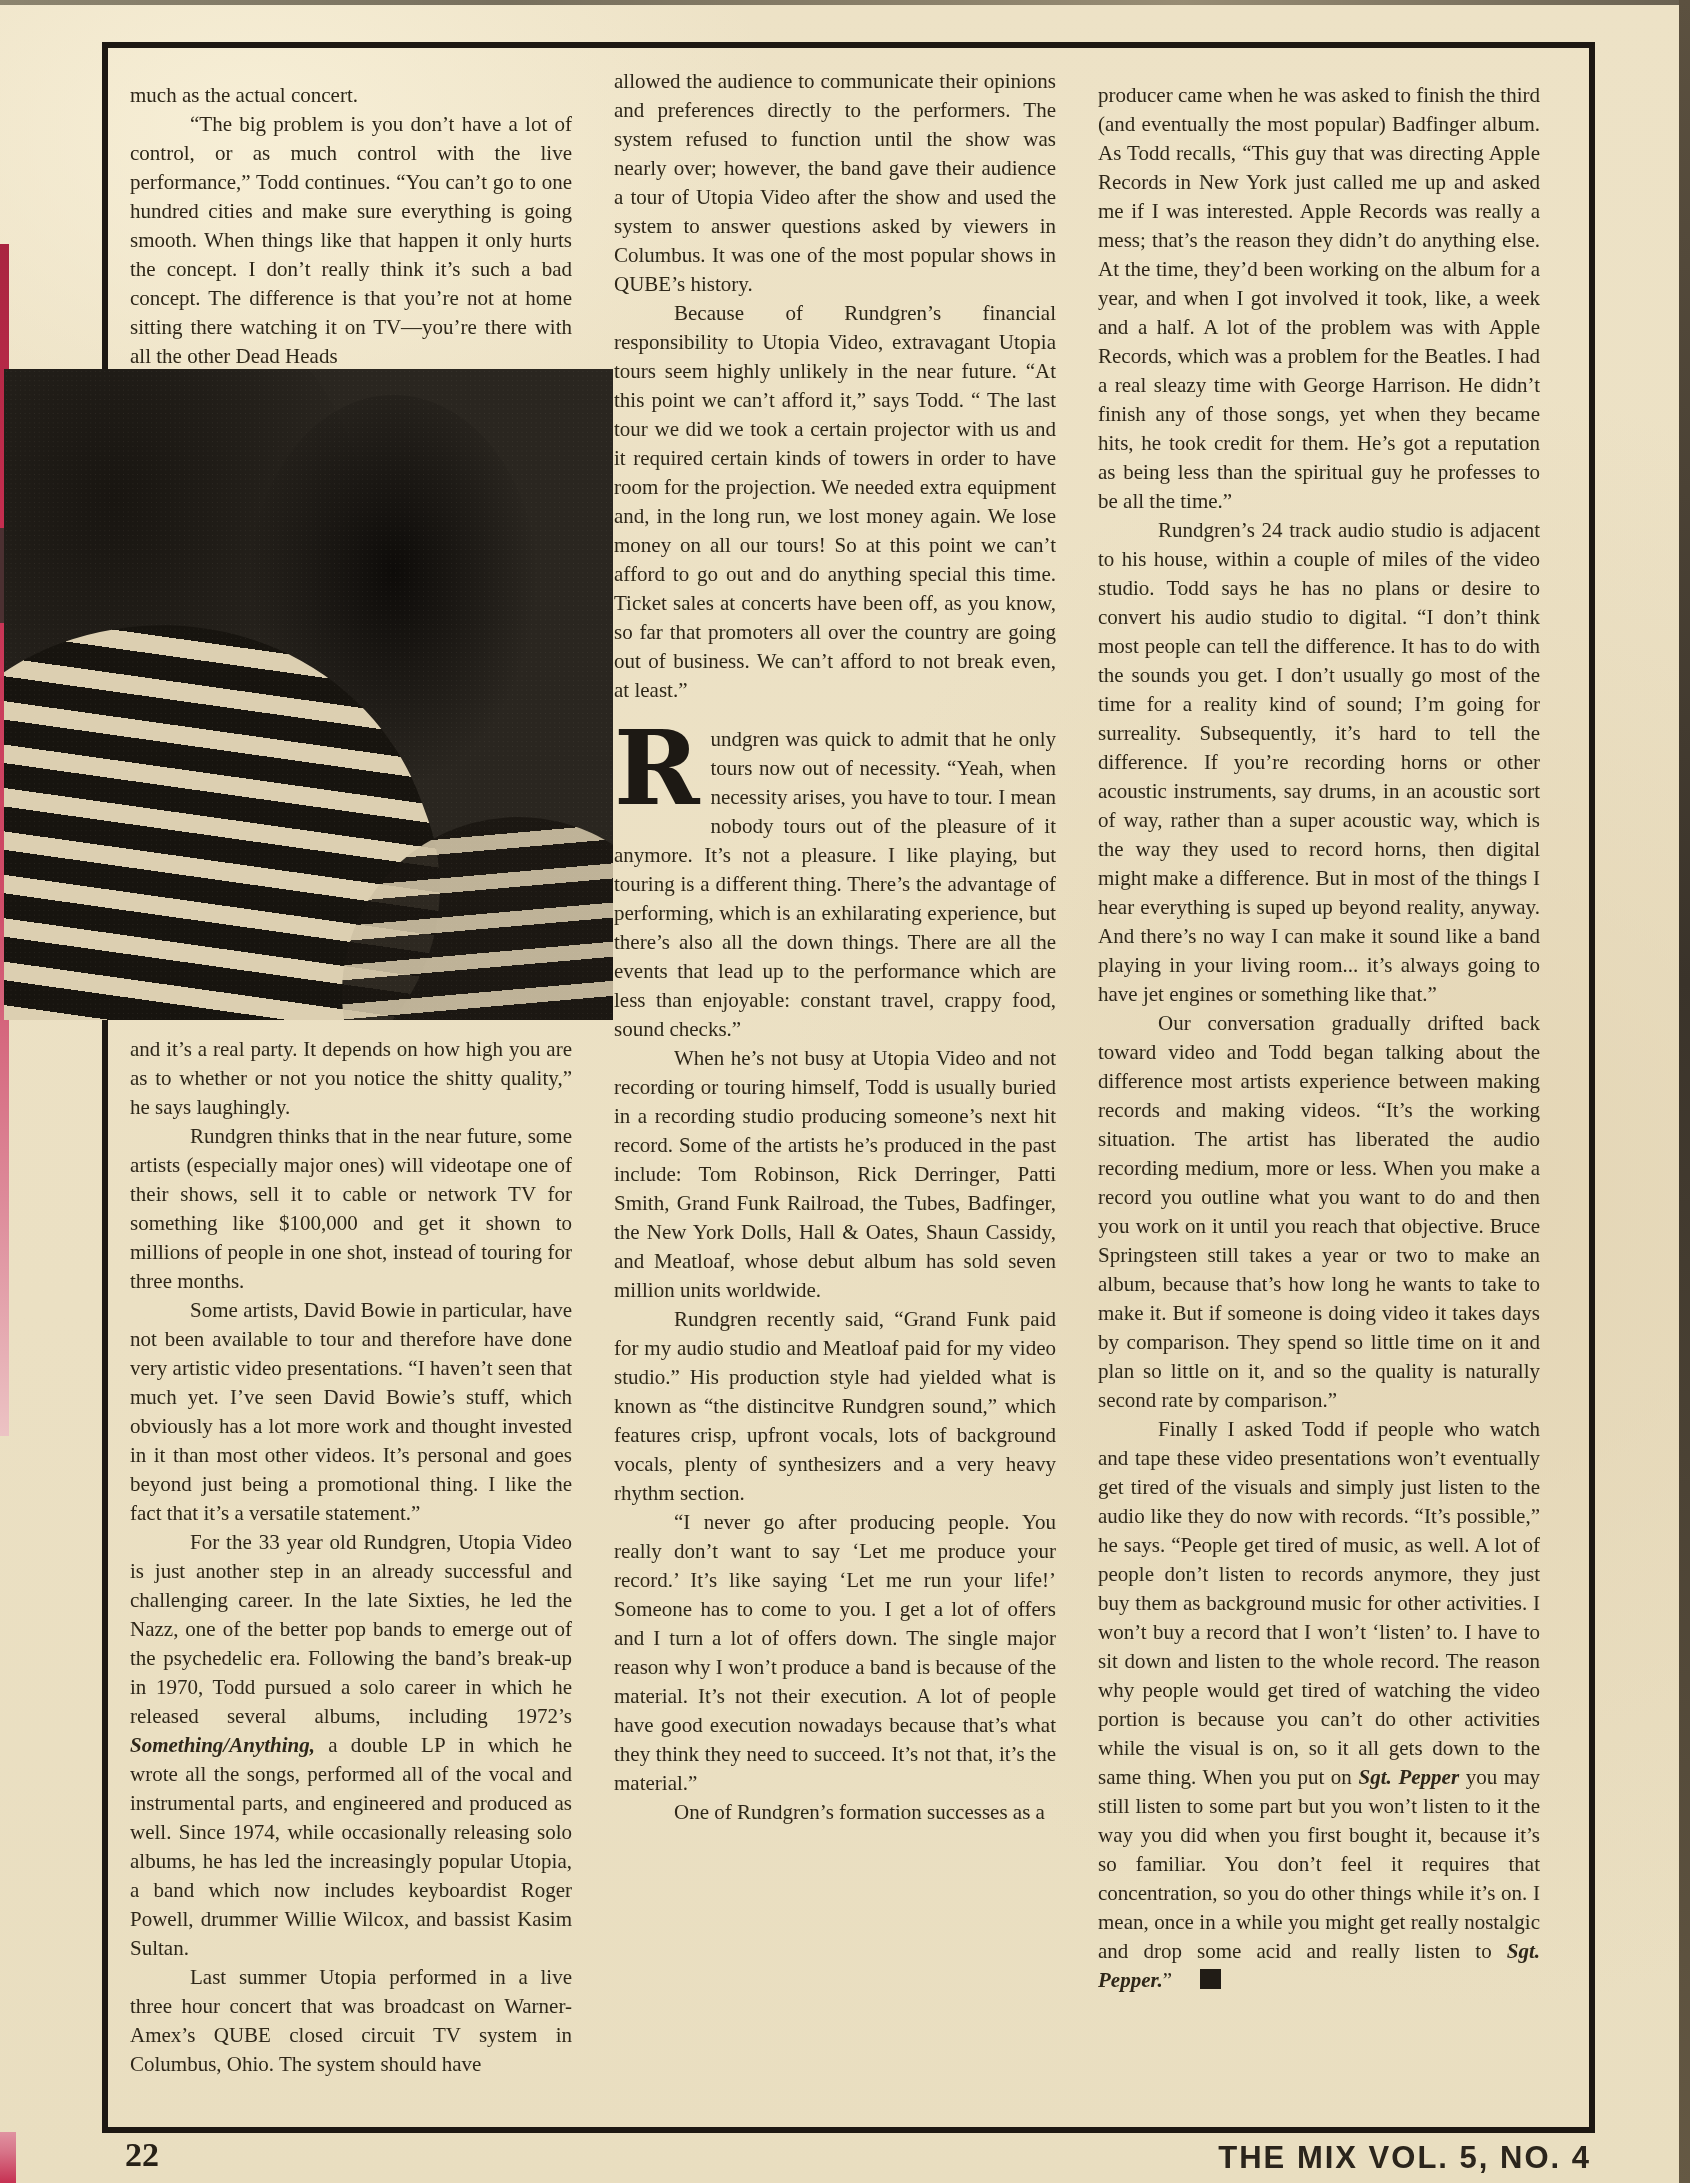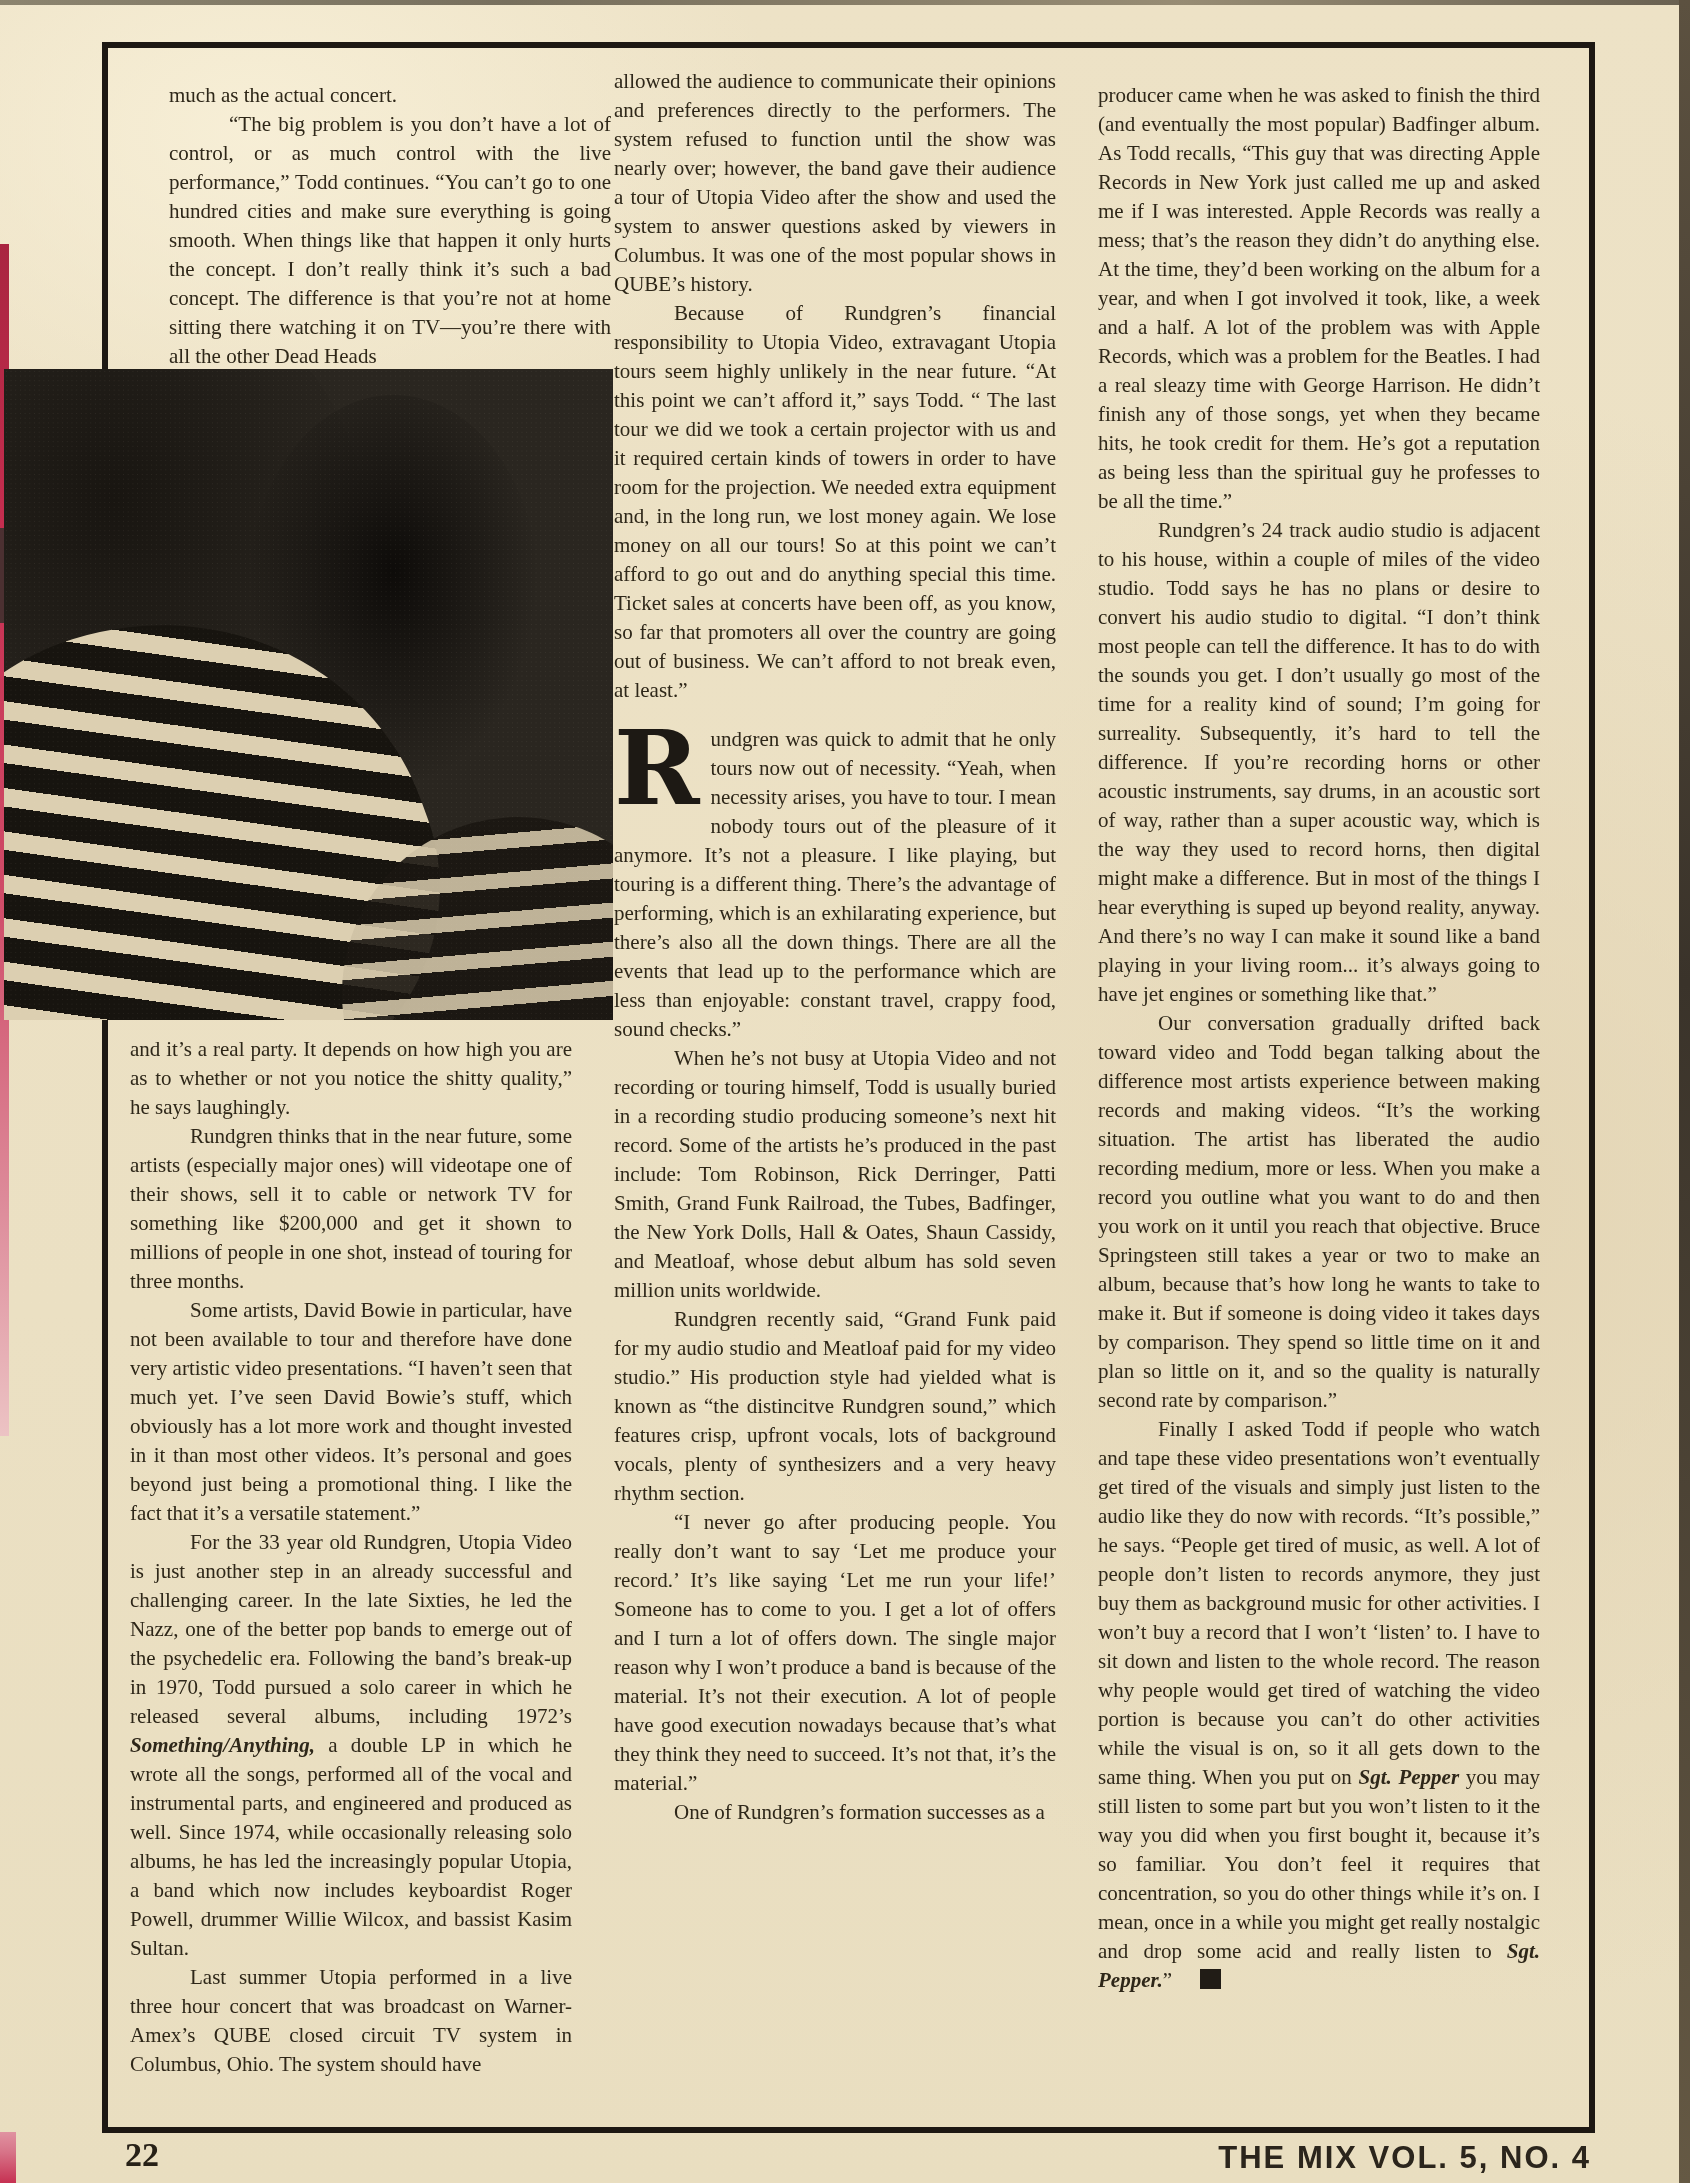--- a/index.html
+++ b/index.html
@@ -19,21 +19,21 @@
     background:linear-gradient(180deg,#a92540 0%,#c62e50 25%,#cf4c68 55%,#dd8a99 80%,#ecc3c4 100%);}
   .edge-left-smudge{position:absolute;left:0;top:528px;width:6.8px;height:95px;background:#35302c;opacity:.85;}
   .corner-red{position:absolute;left:0;top:2132px;width:16.3px;height:51px;
     background:linear-gradient(180deg,#e093a1 0%,#d77388 40%,#c63152 100%);}
   
   .frame{position:absolute;left:102px;top:42px;width:1493px;height:2091px;
     box-sizing:border-box;border:6.1px solid #1d1813;}
   
   .col{position:absolute;width:442px;font-size:21px;line-height:29px;color:#2e2719;
     text-rendering:optimizeLegibility;}
-  .col1a{left:130px;top:81px;height:306px;overflow:hidden;margin-left:39px;}
+  .col1a{left:130px;top:81px;height:306px;overflow:hidden;}
   .col1b{left:130px;top:1035px;height:1065px;overflow:hidden;}
   .col2 {left:614px;top:67px;height:2040px;overflow:hidden;}
   .col3 {left:1098px;top:81px;height:2040px;overflow:hidden;}
   .para{margin:0;text-align:justify;}
   .indent{text-indent:60px;}
   .dropcap-para{margin-top:20.3px;}
   .dropcap{float:left;font-family:"DejaVu Serif", serif;font-weight:bold;
     font-size:103px;line-height:74px;height:83px;margin:5.4px 10.8px 0 0;color:#1d1914;}
   .bi{font-weight:bold;font-style:italic;}
   .endmark{display:inline-block;width:20.3px;height:20.3px;background:#211c16;
@@ -78,21 +78,21 @@
   <div class="corner-red"></div>
 
   <div class="frame"></div>
 
   <div class="col col1a">
       <p class="para">much as the actual concert.</p>
       <p class="para indent">“The big problem is you don’t have a lot of control, or as much control with the live performance,” Todd continues. “You can’t go to one hundred cities and make sure everything is going smooth. When things like that happen it only hurts the concept. I don’t really think it’s such a bad concept. The difference is that you’re not at home sitting there watching it on TV—you’re there with all the other Dead Heads</p>
     </div>
   <div class="col col1b">
       <p class="para">and it’s a real party. It depends on how high you are as to whether or not you notice the shitty quality,” he says laughingly.</p>
-      <p class="para indent">Rundgren thinks that in the near future, some artists (especially major ones) will videotape one of their shows, sell it to cable or network TV for something like $200,000 and get it shown to millions of people in one shot, instead of touring for three months.</p>
+      <p class="para indent">Rundgren thinks that in the near future, some artists (especially major ones) will videotape one of their shows, sell it to cable or network TV for something like $100,000 and get it shown to millions of people in one shot, instead of touring for three months.</p>
       <p class="para indent">Some artists, David Bowie in particular, have not been available to tour and therefore have done very artistic video presentations. “I haven’t seen that much yet. I’ve seen David Bowie’s stuff, which obviously has a lot more work and thought invested in it than most other videos. It’s personal and goes beyond just being a promotional thing. I like the fact that it’s a versatile statement.”</p>
       <p class="para indent">For the 33 year old Rundgren, Utopia Video is just another step in an already successful and challenging career. In the late Sixties, he led the Nazz, one of the better pop bands to emerge out of the psychedelic era. Following the band’s break-up in 1970, Todd pursued a solo career in which he released several albums, including 1972’s <span class="bi">Something/Anything,</span> a double LP in which he wrote all the songs, performed all of the vocal and instrumental parts, and engineered and produced as well. Since 1974, while occasionally releasing solo albums, he has led the increasingly popular Utopia, a band which now includes keyboardist Roger Powell, drummer Willie Wilcox, and bassist Kasim Sultan.</p>
       <p class="para indent">Last summer Utopia performed in a live three hour concert that was broadcast on Warner-Amex’s QUBE closed circuit TV system in Columbus, Ohio. The system should have</p>
     </div>
   <div class="col col2">
       <p class="para">allowed the audience to communicate their opinions and preferences directly to the performers. The system refused to function until the show was nearly over; however, the band gave their audience a tour of Utopia Video after the show and used the system to answer questions asked by viewers in Columbus. It was one of the most popular shows in QUBE’s history.</p>
       <p class="para indent">Because of Rundgren’s financial responsibility to Utopia Video, extravagant Utopia tours seem highly unlikely in the near future. “At this point we can’t afford it,” says Todd. “ The last tour we did we took a certain projector with us and it required certain kinds of towers in order to have room for the projection. We needed extra equipment and, in the long run, we lost money again. We lose money on all our tours! So at this point we can’t afford to go out and do anything special this time. Ticket sales at concerts have been off, as you know, so far that promoters all over the country are going out of business. We can’t afford to not break even, at least.”</p>
       <p class="para dropcap-para"><span class="dropcap">R</span>undgren was quick to admit that he only tours now out of necessity. “Yeah, when necessity arises, you have to tour. I mean nobody tours out of the pleasure of it anymore. It’s not a pleasure. I like playing, but touring is a different thing. There’s the advantage of performing, which is an exhilarating experience, but there’s also all the down things. There are all the events that lead up to the performance which are less than enjoyable: constant travel, crappy food, sound checks.”</p>
       <p class="para indent">When he’s not busy at Utopia Video and not recording or touring himself, Todd is usually buried in a recording studio producing someone’s next hit record. Some of the artists he’s produced in the past include: Tom Robinson, Rick Derringer, Patti Smith, Grand Funk Railroad, the Tubes, Badfinger, the New York Dolls, Hall &amp; Oates, Shaun Cassidy, and Meatloaf, whose debut album has sold seven million units worldwide.</p>
       <p class="para indent">Rundgren recently said, “Grand Funk paid for my audio studio and Meatloaf paid for my video studio.” His production style had yielded what is known as “the distincitve Rundgren sound,” which features crisp, upfront vocals, lots of background vocals, plenty of synthesizers and a very heavy rhythm section.</p>

